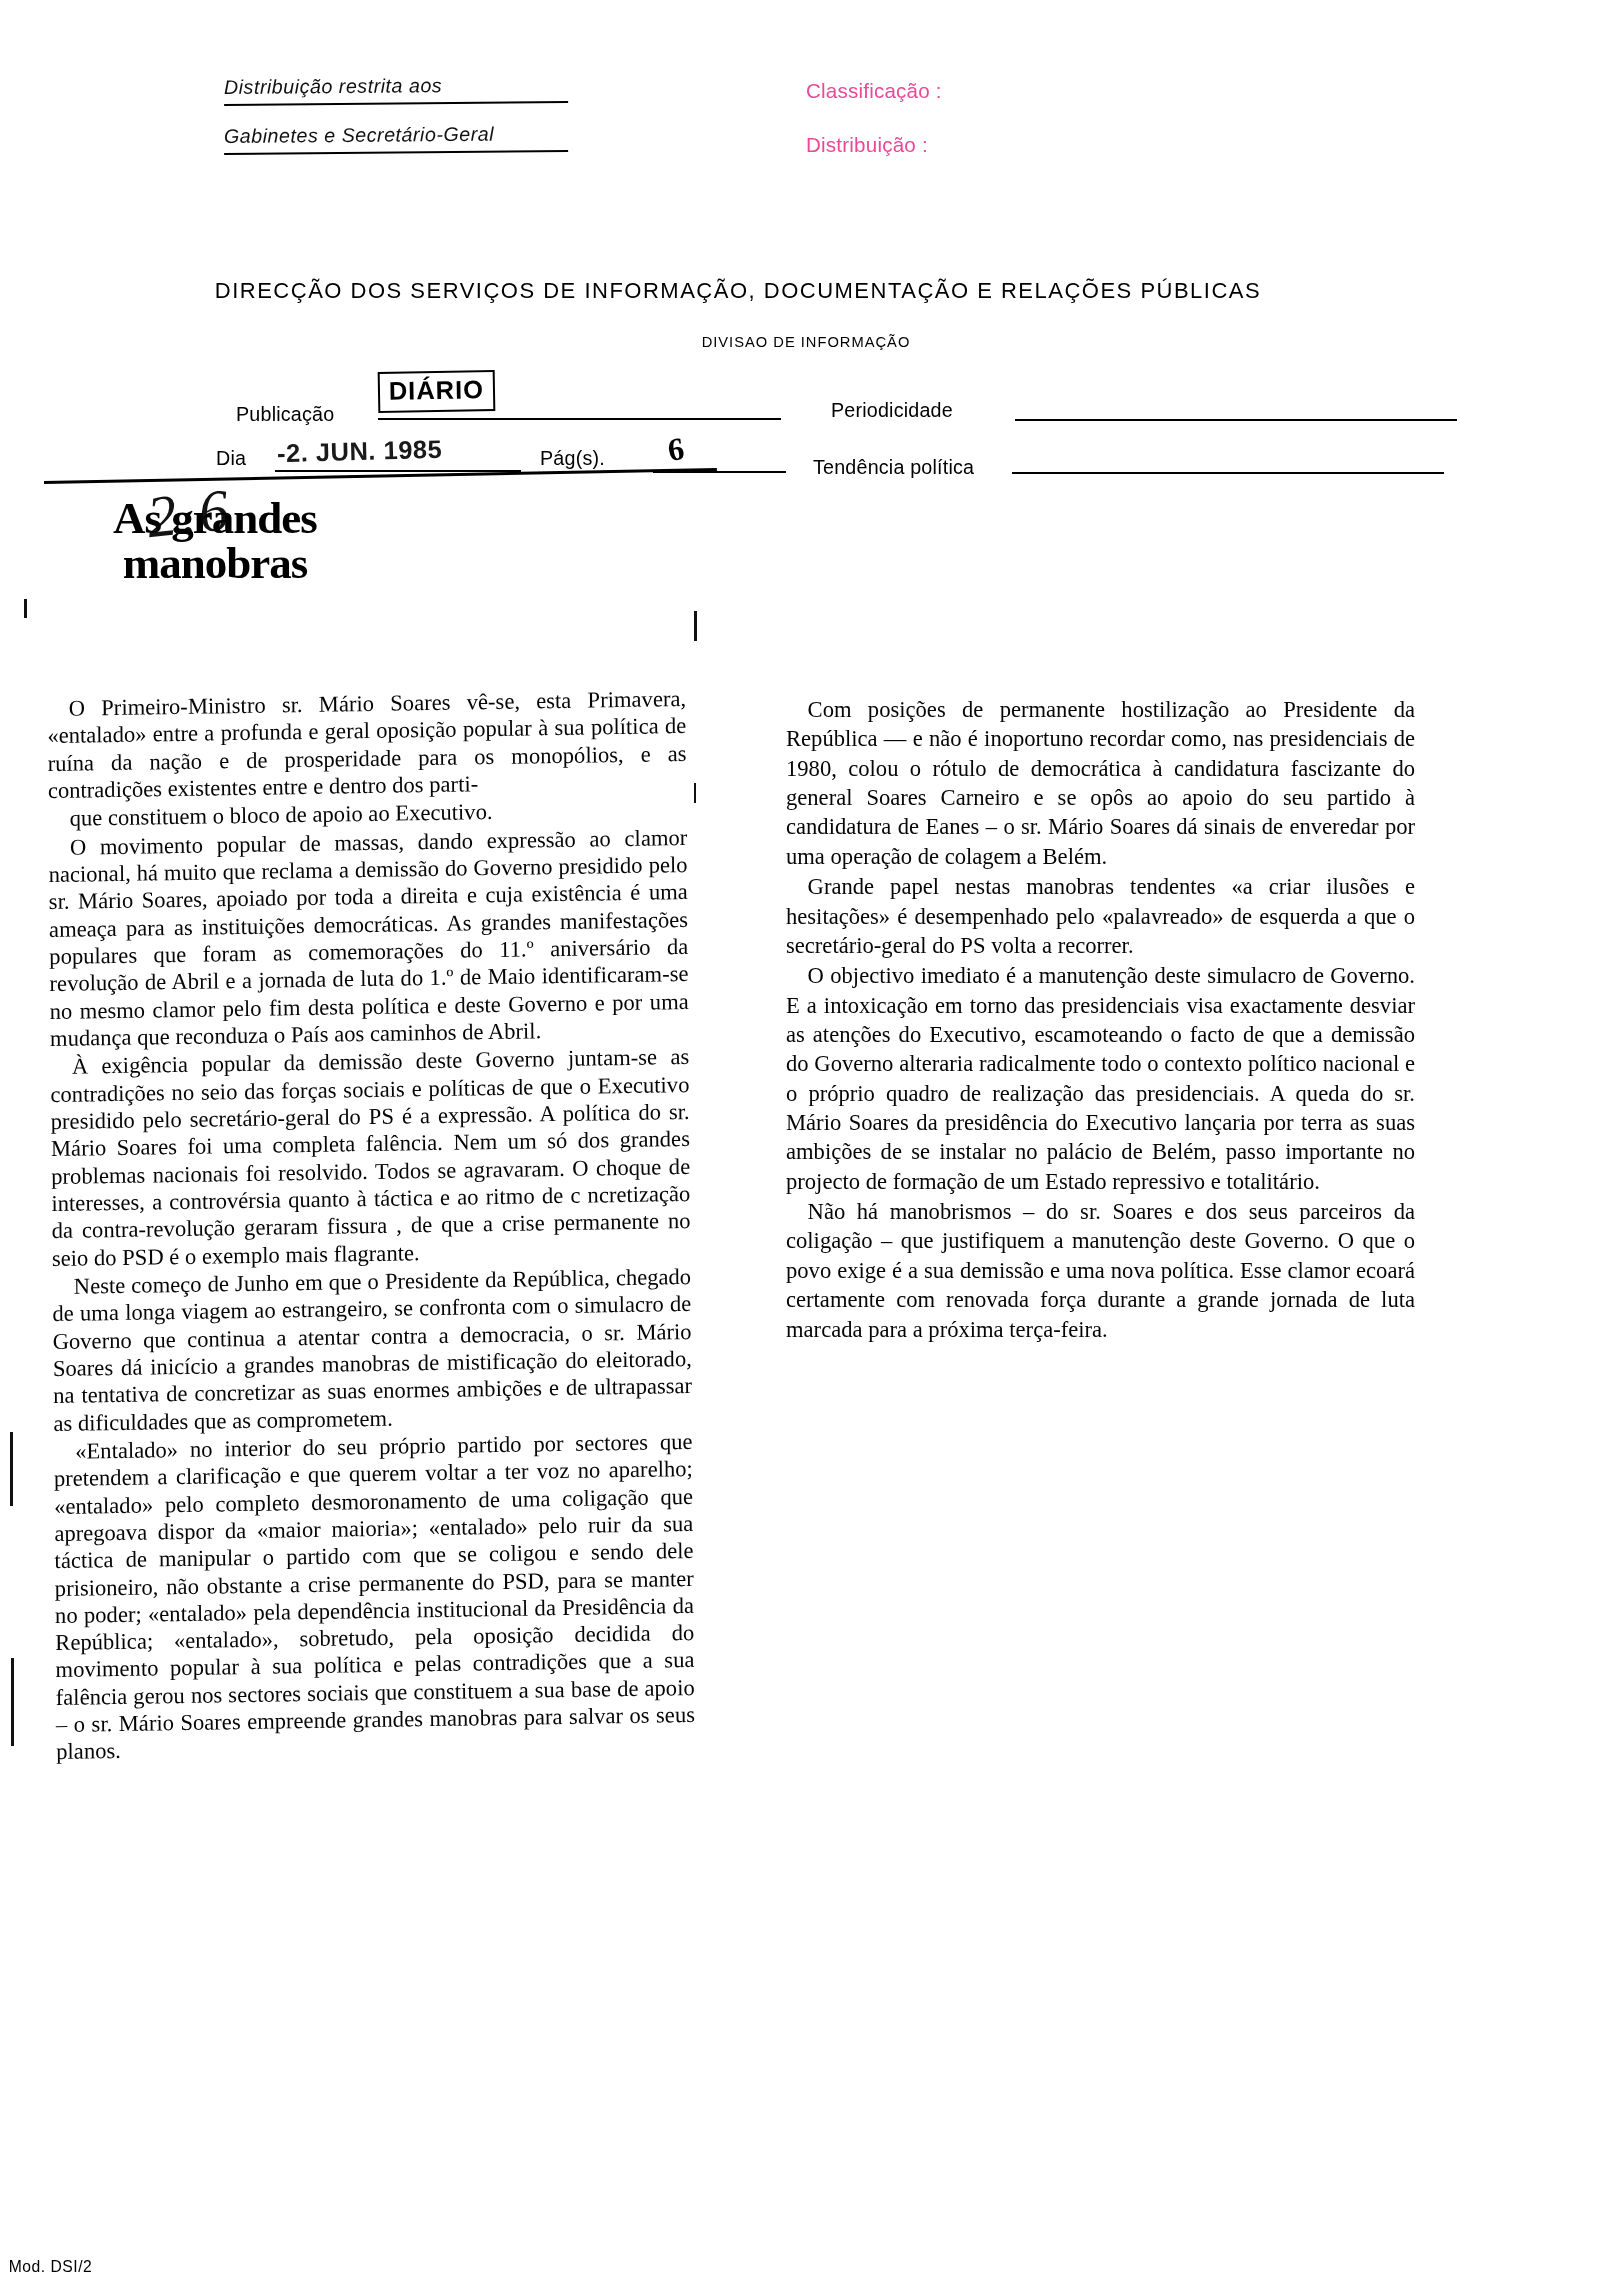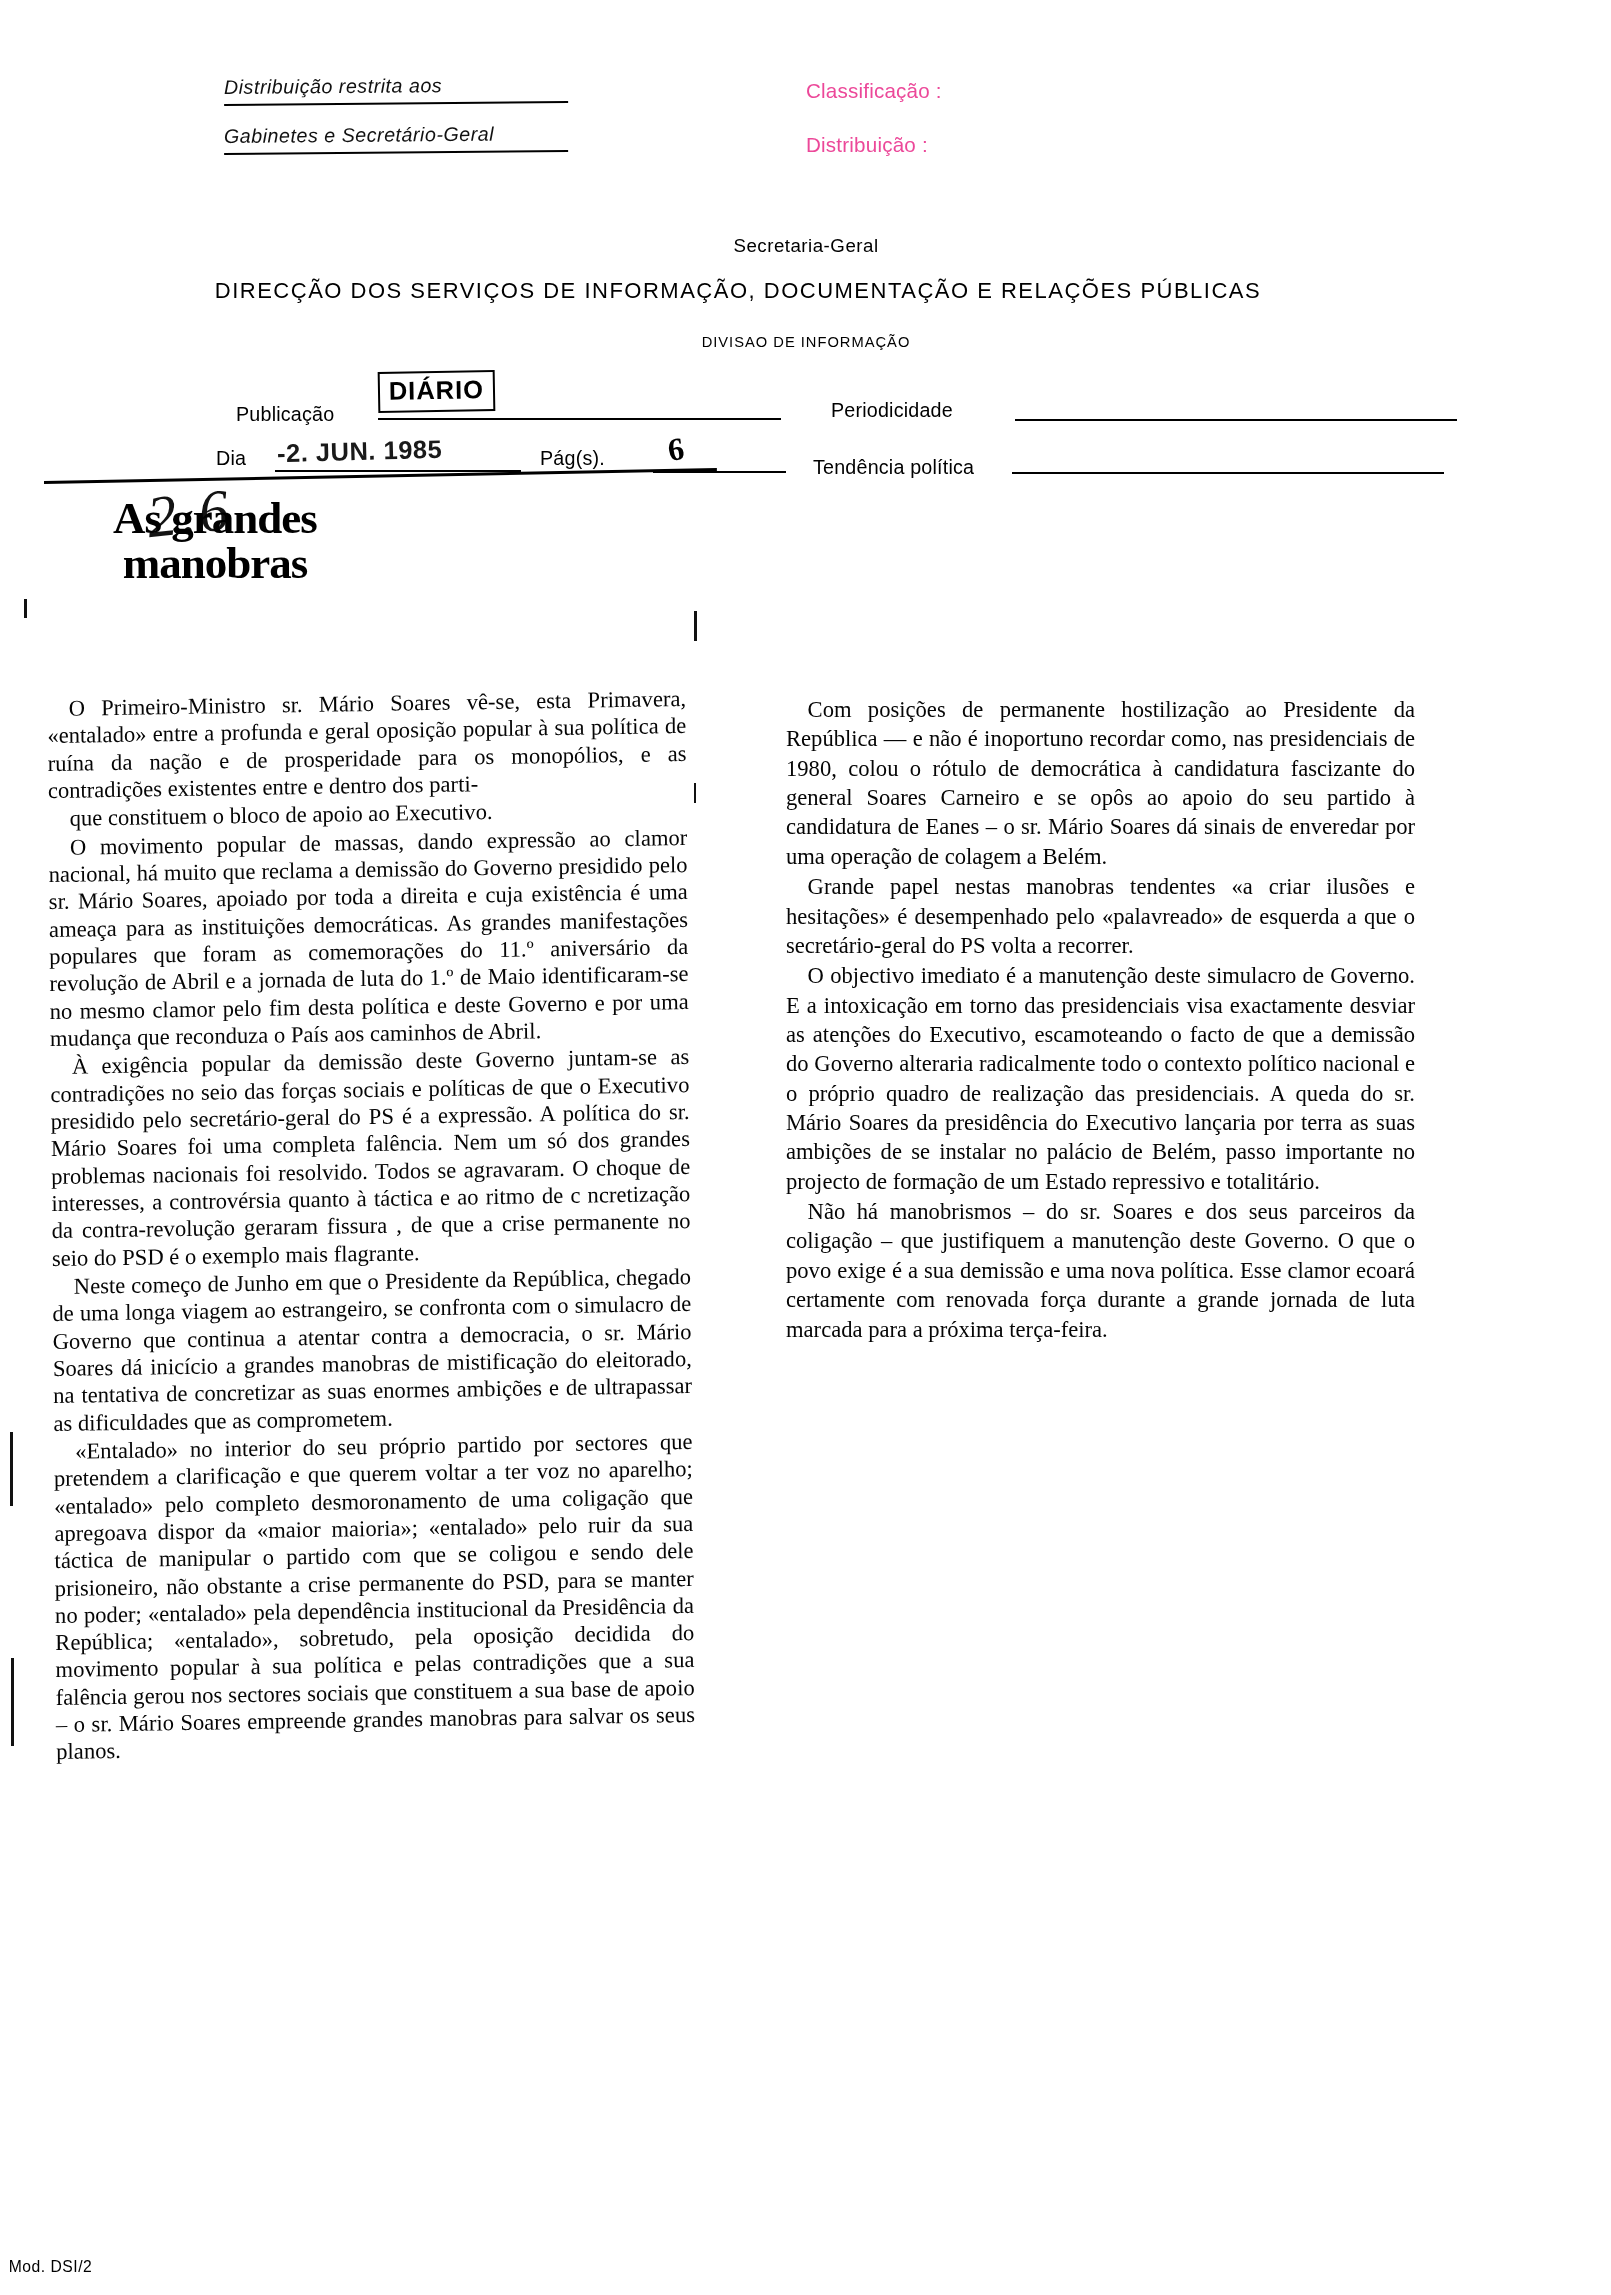--- a/index.html
+++ b/index.html
@@ -257,21 +257,20 @@
     <div class="dist-block">
       <div class="dist-line">Distribuição restrita aos</div>
       <div class="dist-line">Gabinetes e Secretário-Geral</div>
     </div>
 
     <div class="classif-block">
       <div class="classif-line">Classificação :</div>
       <div class="classif-line">Distribuição :</div>
     </div>
 
-    <div class="org-sub">Secretaria-Geral</div>
     <div class="org-dept">DIRECÇÃO DOS SERVIÇOS DE INFORMAÇÃO, DOCUMENTAÇÃO E RELAÇÕES PÚBLICAS</div>
     <div class="org-div">DIVISAO DE INFORMAÇÃO</div>
 
     <div class="pub-row">
       <span class="field-label pub-label">Publicação</span>
       <span class="pub-stamp">DIÁRIO</span>
       <span class="rule pub-rule"></span>
       <span class="field-label period-label">Periodicidade</span>
       <span class="rule period-rule"></span>
     </div>

